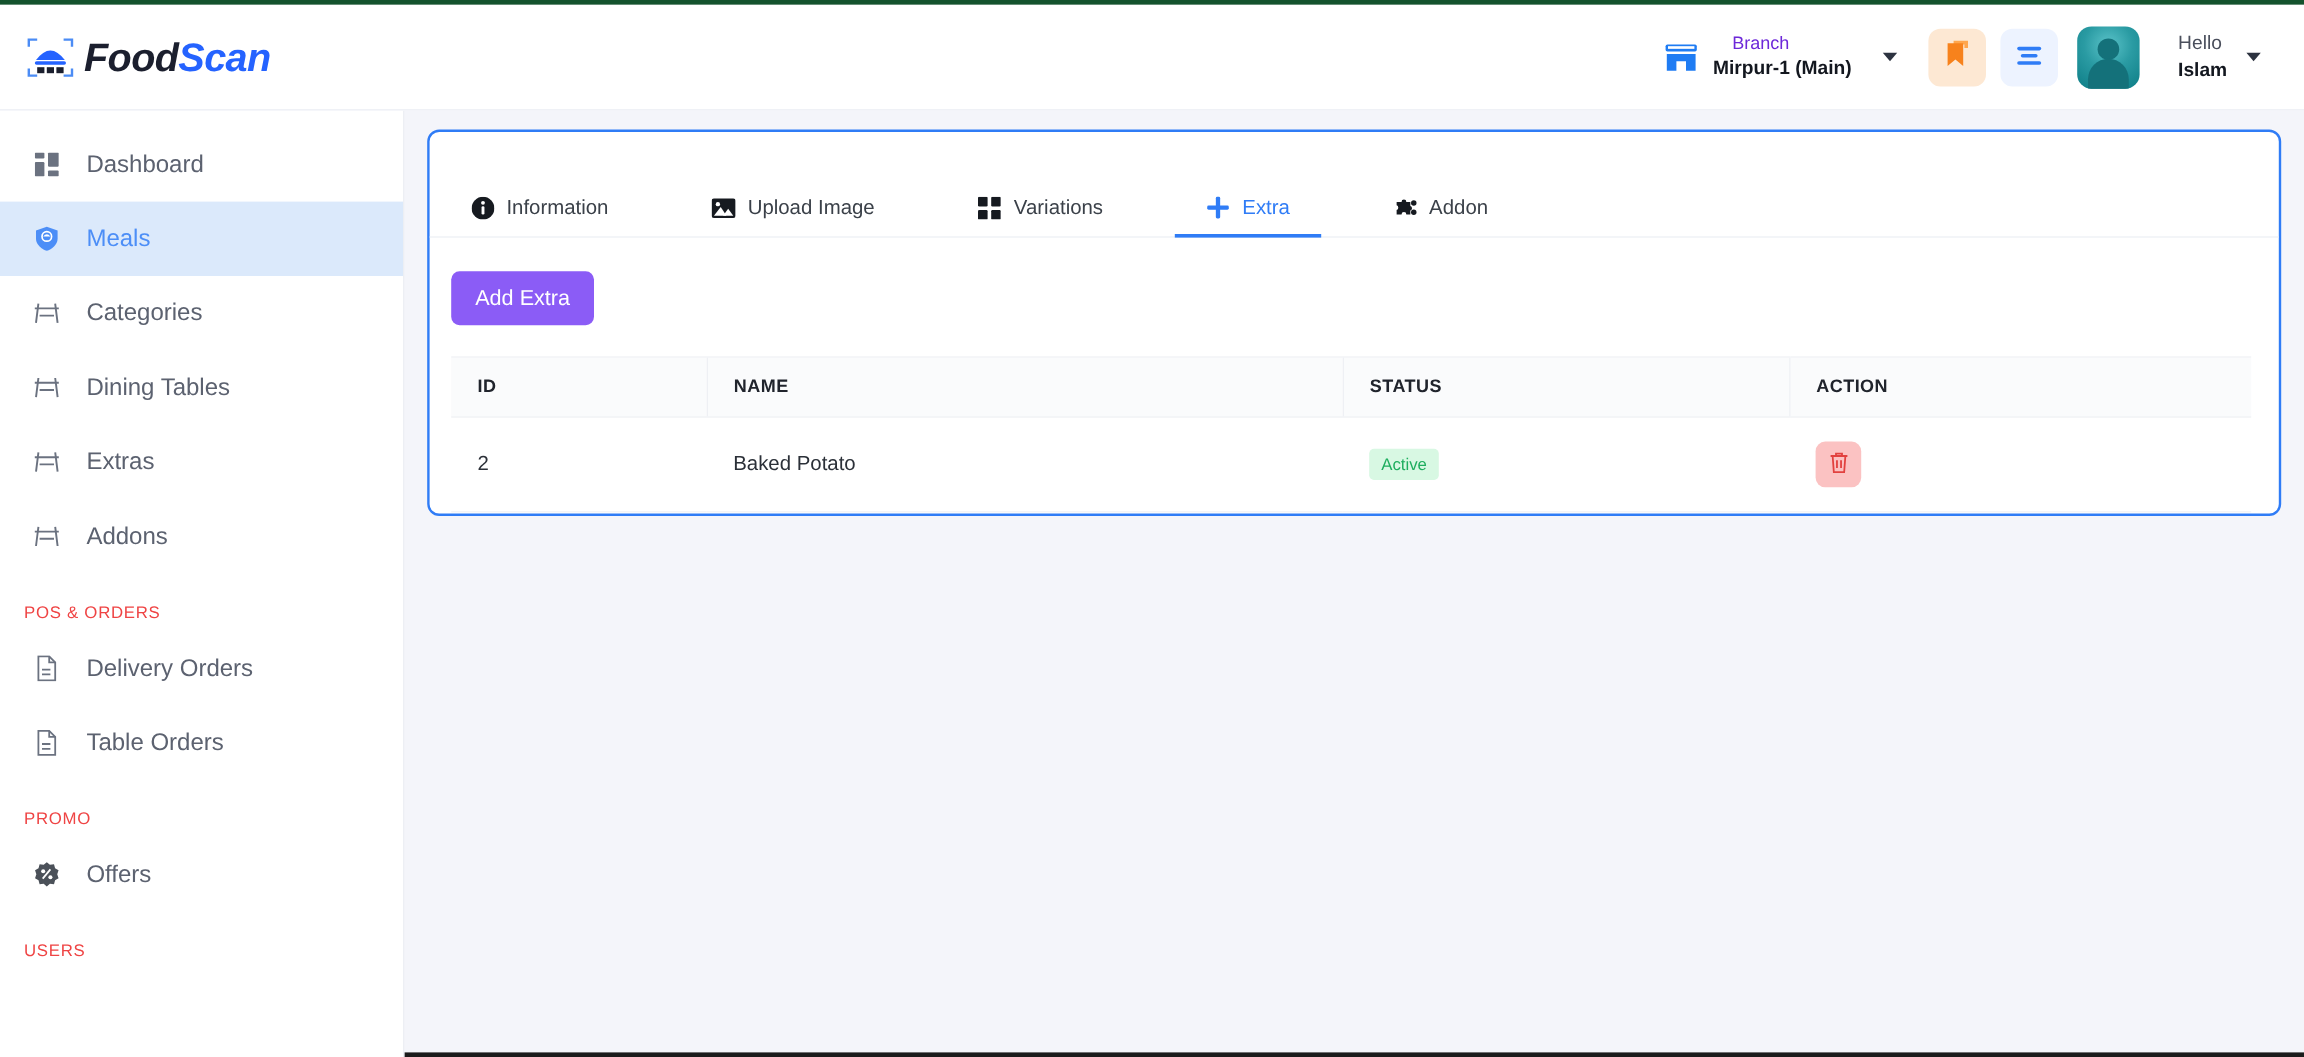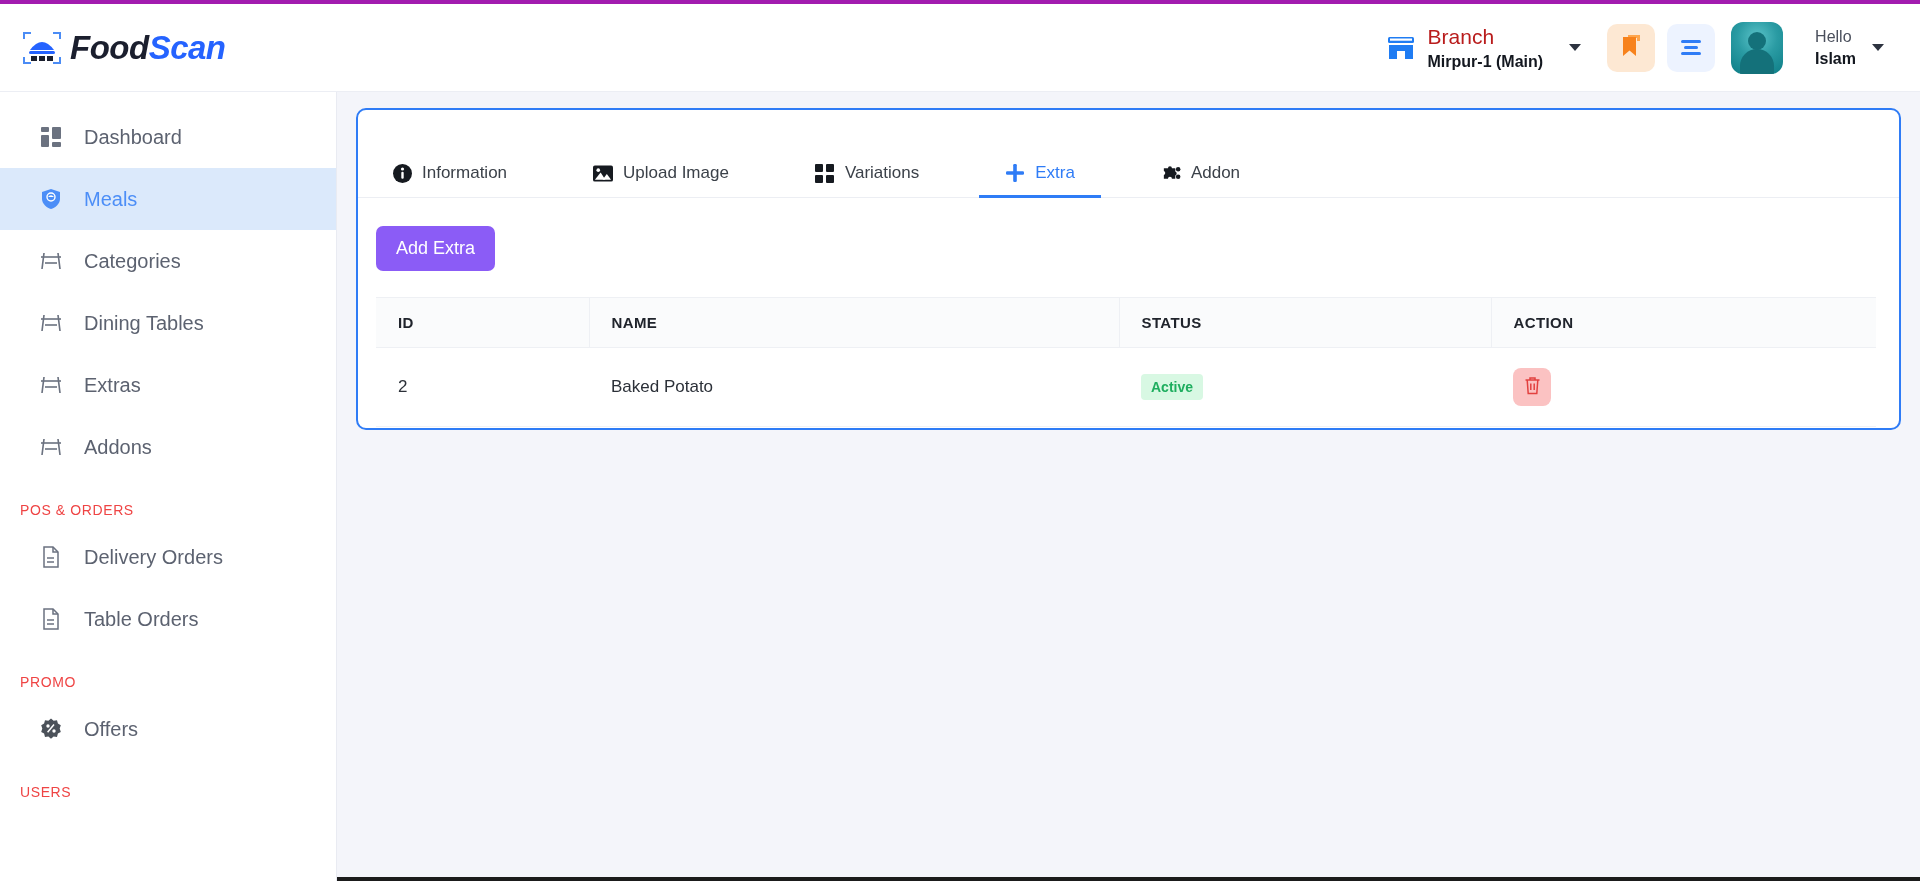--- a/index.html
+++ b/index.html
@@ -6,21 +6,21 @@
   html, body {
     width: 1920px; height: 881px;
     font-family: "Liberation Sans", sans-serif;
     background: #ffffff;
     overflow: hidden;
   }
   #app {
     position: relative;
     width: 1920px; height: 881px;
     background: #f4f5fa;
-    border-top: 4px solid #a21caf;
+    border-top: 4px solid #14532d;
     border-bottom: 4px solid #1b1b1b;
   }
 
   
   .header {
     position: absolute; top: 0; left: 0;
     width: 1920px; height: 88px;
     background: #ffffff;
     display: flex; align-items: center;
     border-bottom: 1px solid #eceef4;
@@ -35,21 +35,21 @@
   .brand-food { color: #1b1f2e; }
   .brand-scan { color: #2563ff; }
 
   .header-right {
     margin-left: auto; display: flex; align-items: center;
     margin-right: 22px; gap: 0px;
   }
   .branch-block { display: flex; align-items: center; gap: 12px; margin-right: 10px; }
   .branch-icon { width: 30px; height: 28px; position: relative; }
   .branch-labels { line-height: 1.35; }
-  .branch-top { font-size: 21px; color: #b91c1c; }
+  .branch-top { font-size: 15px; color: #6d28d9; margin-left: 16px; }
   .branch-bottom { font-size: 16px; color: #13171f; font-weight: bold; }
   .caret {
     width: 0; height: 0;
     border-left: 6px solid transparent; border-right: 6px solid transparent;
     border-top: 7px solid #2d3340;
     margin: 0 14px 0 16px;
   }
   .icon-btn {
     width: 48px; height: 48px; border-radius: 10px;
     display: flex; align-items: center; justify-content: center;
@@ -81,21 +81,21 @@
   .sidebar {
     position: absolute; top: 88px; left: 0;
     width: 337px; height: 789px;
     background: #ffffff;
     border-right: 1px solid #e9ebf2;
     padding-top: 14px;
     overflow: hidden;
   }
   .nav-item {
     height: 62px; display: flex; align-items: center;
-    padding-left: 40px; gap: 22px; color: #5c6270;
+    padding-left: 28px; gap: 22px; color: #5c6270;
     font-size: 20px;
   }
   .nav-item.active {
     background: #dbe9fb; color: #4c8ef7; font-weight: normal;
   }
   .nav-icon { width: 22px; height: 22px; display: flex; align-items: center; justify-content: center; }
   .nav-group {
     font-size: 14px; color: #ef4444; letter-spacing: 0.6px;
     padding: 24px 0 8px 20px; text-transform: uppercase;
   }
@@ -148,21 +148,21 @@
   table.data td {
     font-size: 17px; color: #2b3038;
     padding: 20px 0 20px 22px;
     border-bottom: 1px solid #f1f2f6;
   }
   .col-id { width: 213px; }
   .col-name { width: 530px; }
   .col-status { width: 372px; }
   .badge {
     display: inline-block; background: #d8f8e3; color: #1fae5f;
-    font-size: 14px; font-weight: bold; border-radius: 4px;
+    font-size: 14px; font-weight: normal; border-radius: 4px;
     padding: 5px 10px;
   }
   .del-btn {
     width: 38px; height: 38px; border-radius: 8px;
     background: #fbc2c2; border: none; cursor: pointer;
     display: flex; align-items: center; justify-content: center;
   }
 </style>
 </head>
 <body>

